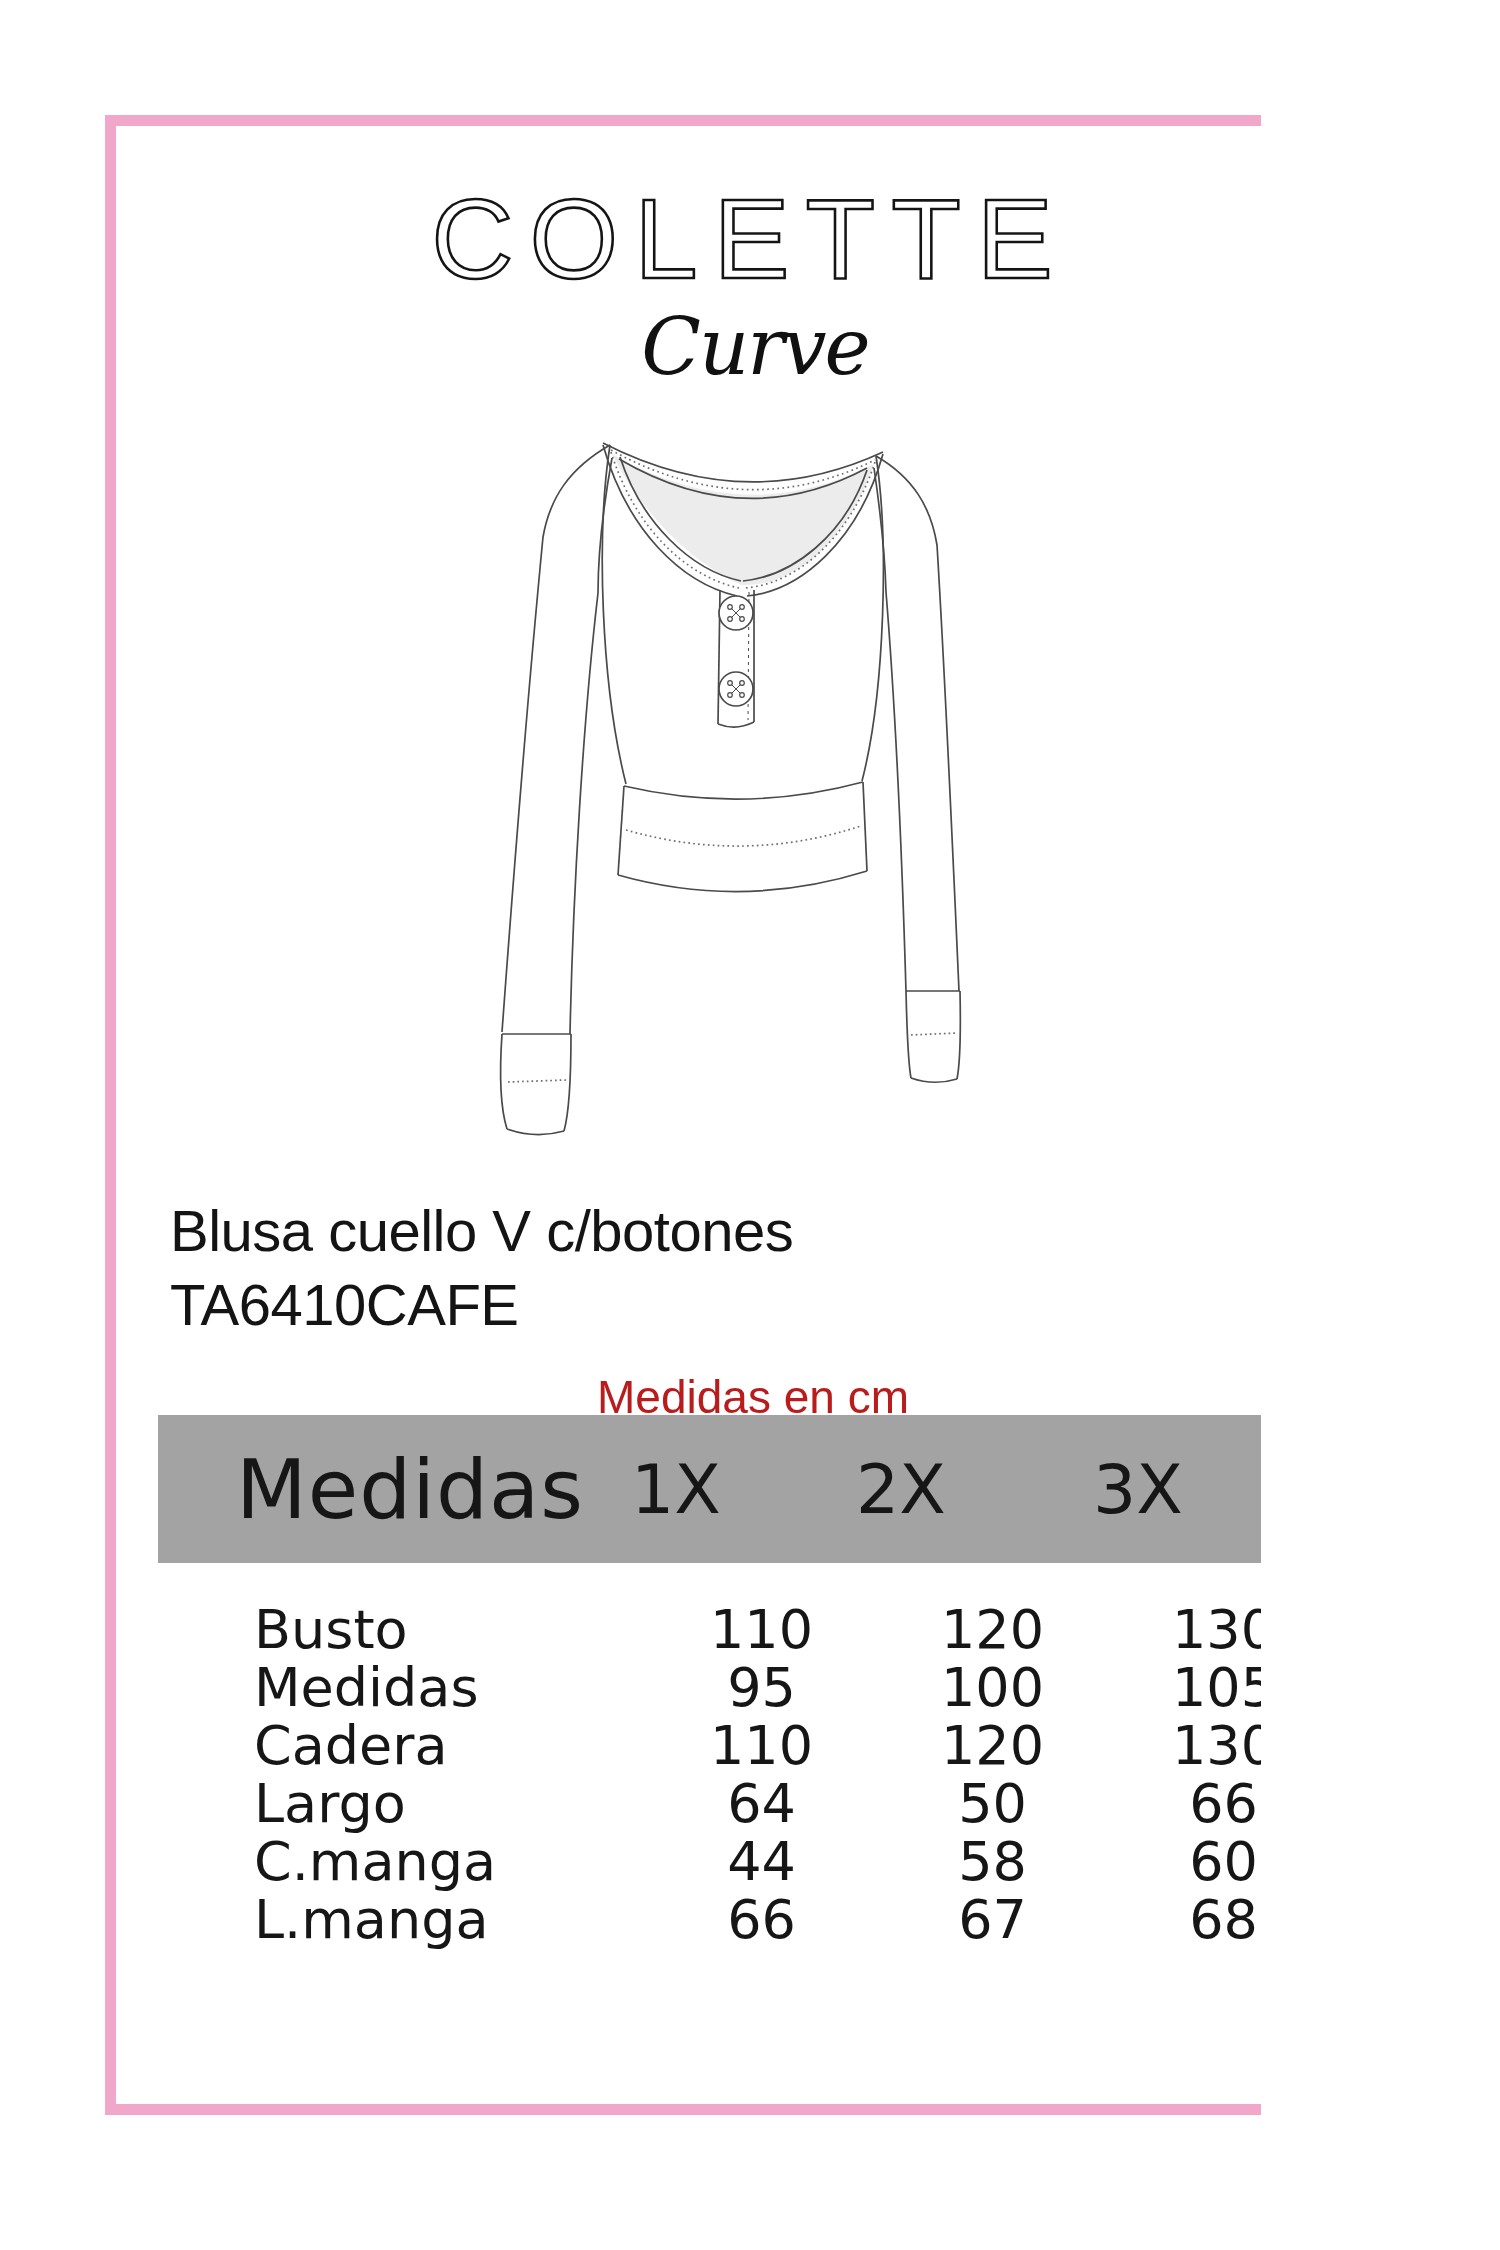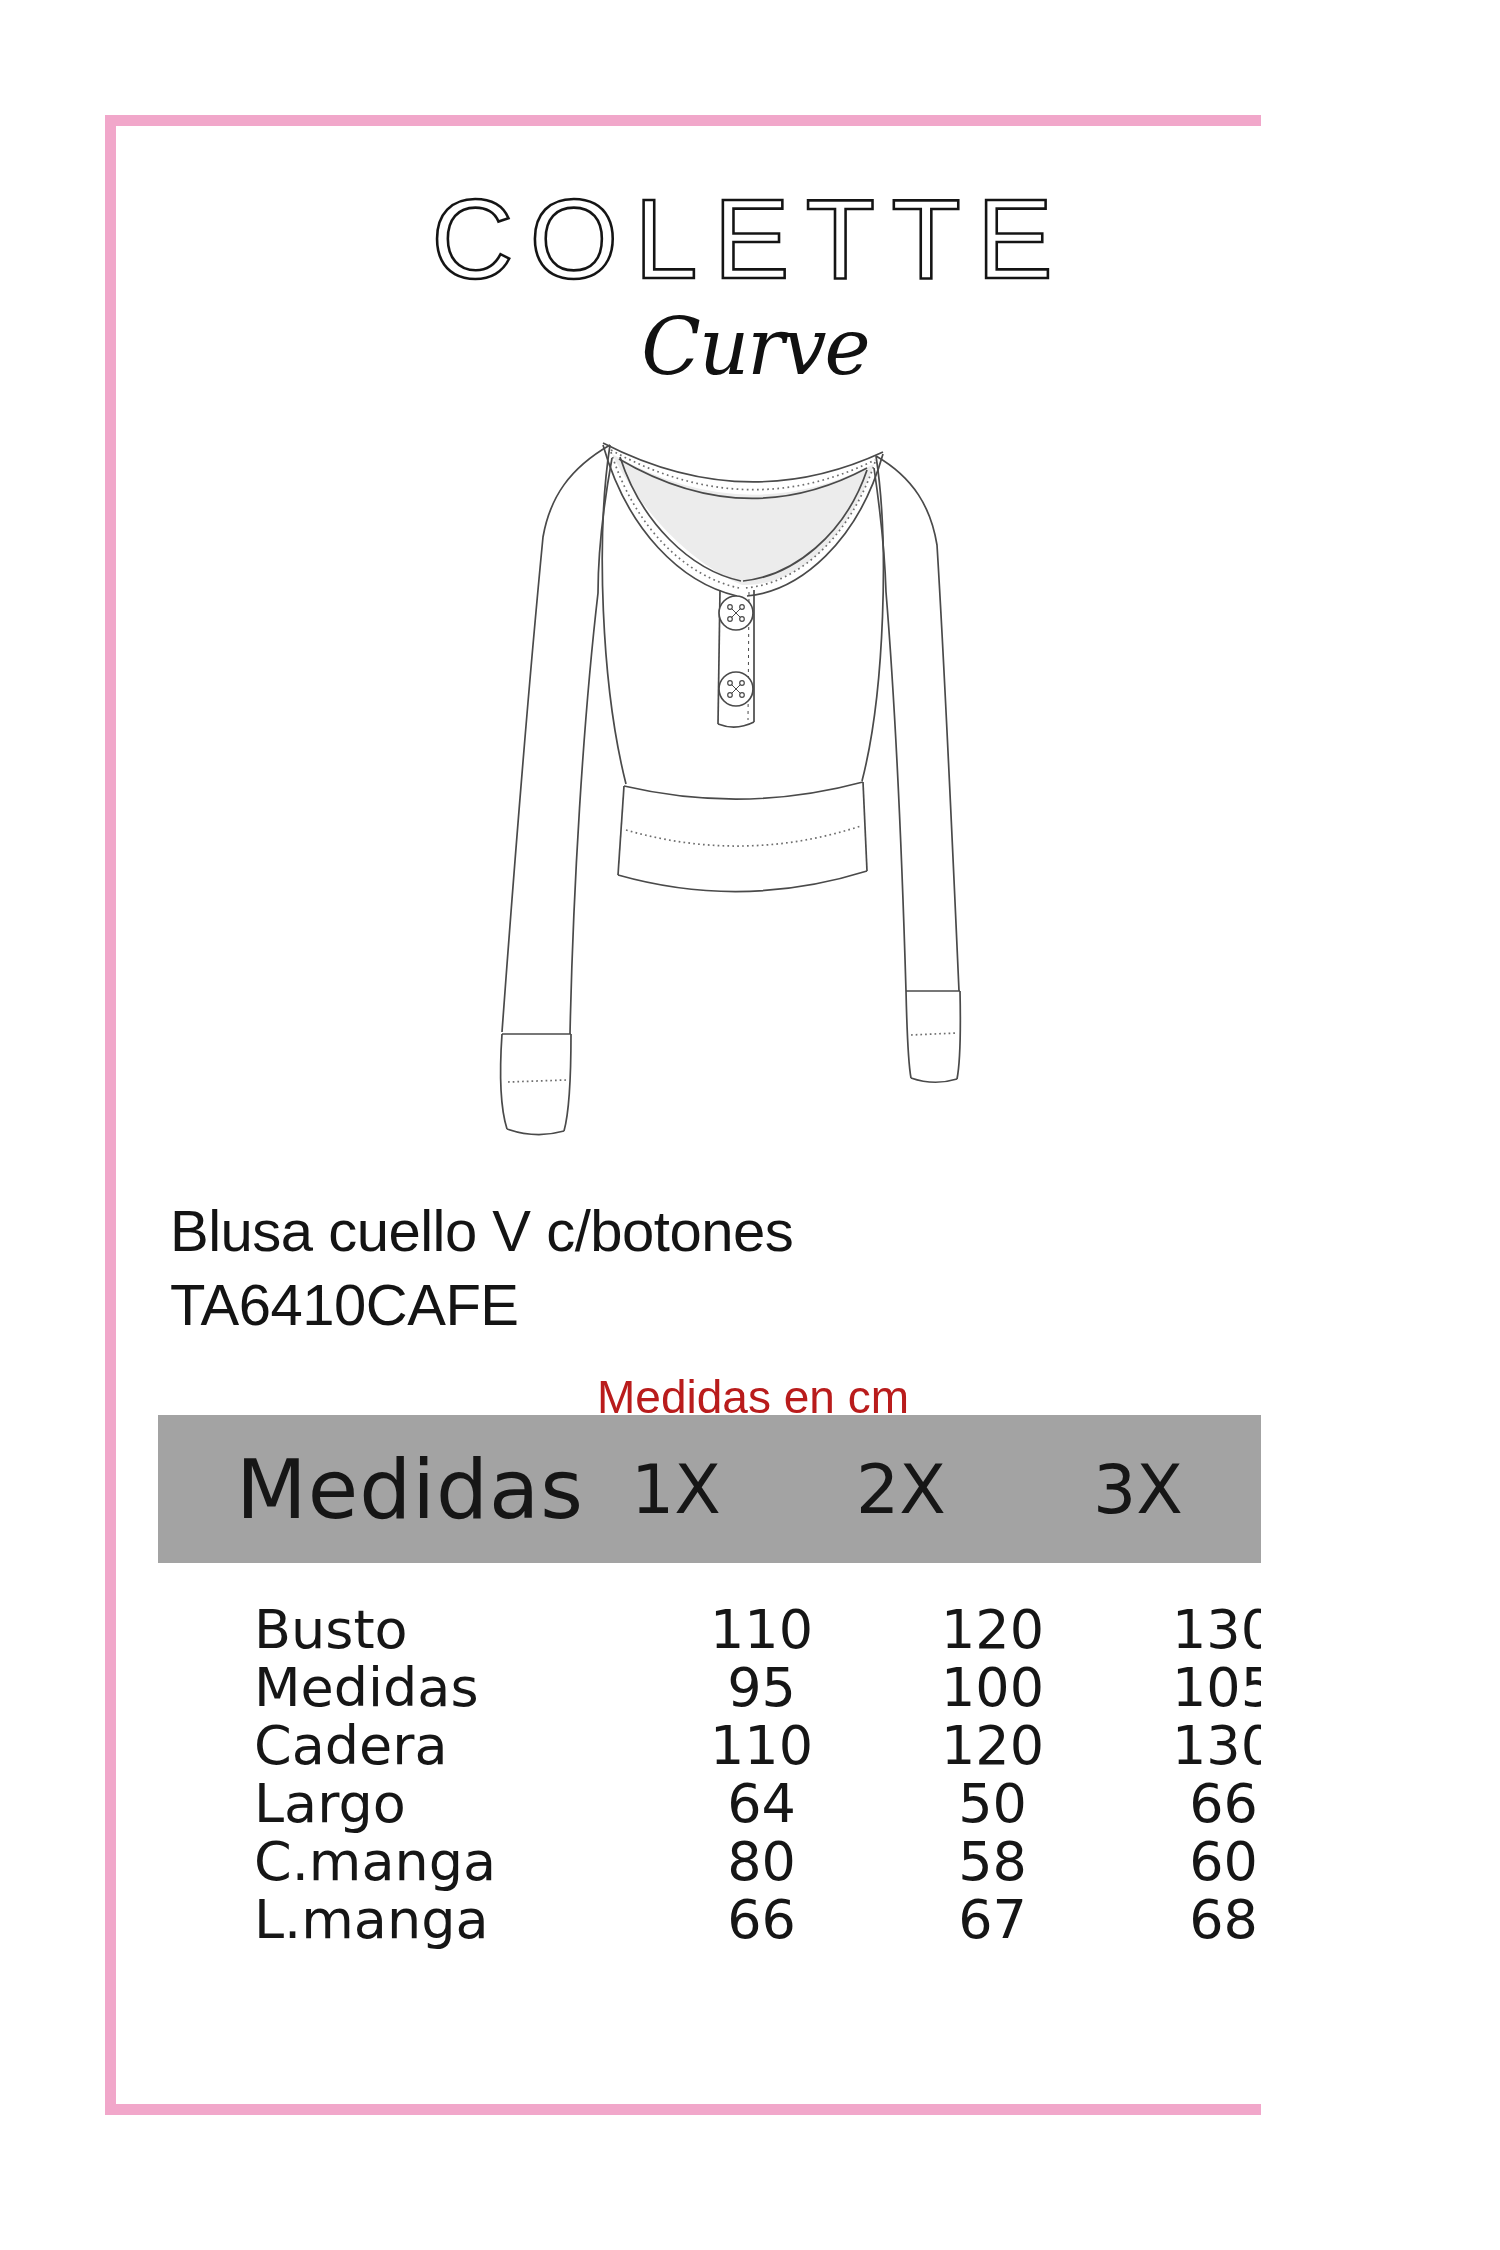--- a/index.html
+++ b/index.html
@@ -231,21 +231,21 @@
 
     <div class="size-row grid-cols">
       <div class="row-label">Largo</div>
       <div class="row-val">64</div>
       <div class="row-val">50</div>
       <div class="row-val">66</div>
     </div>
 
     <div class="size-row grid-cols">
       <div class="row-label">C.manga</div>
-      <div class="row-val">80</div>
+      <div class="row-val">44</div>
       <div class="row-val">58</div>
       <div class="row-val">60</div>
     </div>
 
     <div class="size-row grid-cols">
       <div class="row-label">L.manga</div>
       <div class="row-val">66</div>
       <div class="row-val">67</div>
       <div class="row-val">68</div>
     </div>

